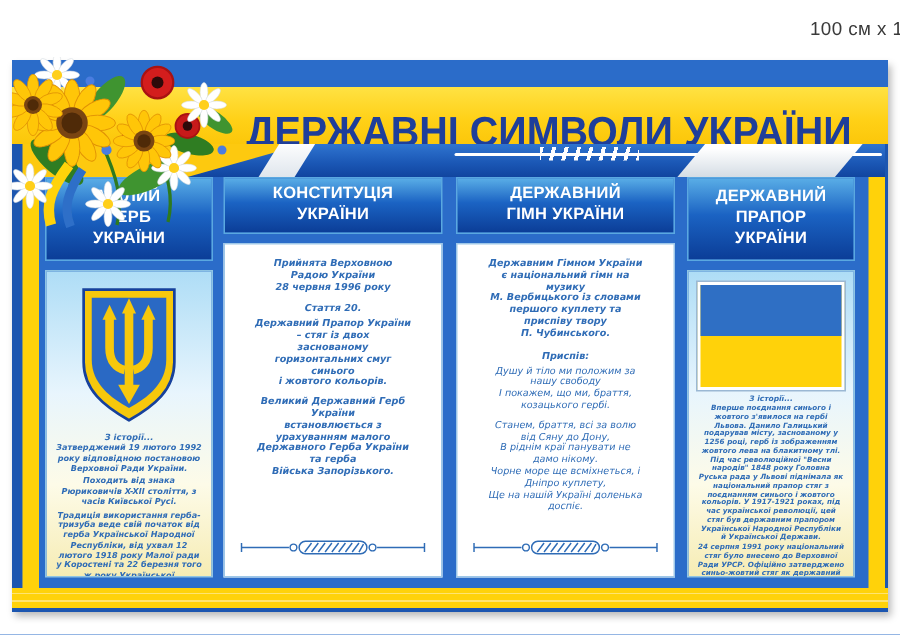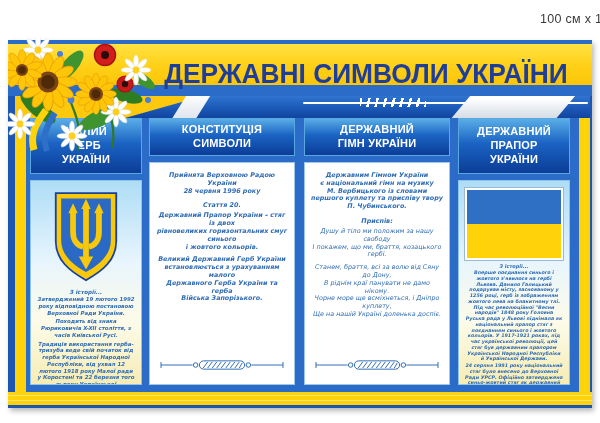--- a/index.html
+++ b/index.html
@@ -10,21 +10,21 @@
   .size-label{
     position:absolute;top:12px;left:0;width:100%;text-align:right;
     font-size:12.5px;color:#3a3a3a;letter-spacing:.3px;padding-left:36px;
   }
   .poster{
     position:absolute;left:8px;top:40px;width:584px;height:368px;
     background:#2b6cc9;box-shadow:2px 3px 5px rgba(0,0,0,.28);
   }
   
   .banner{
-    position:absolute;left:0;top:4px;right:0;height:41px;
+    position:absolute;left:0;top:18px;right:0;height:41px;
     background:linear-gradient(180deg,#ffe243 0%,#ffd016 55%,#fbc508 100%);
     text-align:right;
   }
   .title{
     position:absolute;left:138px;right:6px;top:10px;height:40px;
     display:flex;align-items:center;justify-content:center;
     font-weight:bold;font-size:28px;color:#1e3e9a;
     transform:scaleX(.94);white-space:nowrap;
   }
   
@@ -67,21 +67,21 @@
   .h2line{height:36px;}
   .panel{
     position:absolute;left:0;right:0;bottom:0;overflow:hidden;
     background:linear-gradient(180deg,#aeddf6 0%,#e8f5fd 40%,#fdfbe8 70%,#f6ecb4 100%);
     border:1px solid #8fc4e4;
   }
   .p3{top:62px;}
   .p2{top:44px;background:#ffffff;border:1px solid #9ec7e8;}
   .card{
     display:flex;flex-direction:column;height:100%;box-sizing:border-box;
-    padding:9px 6px 6px;color:#2f6cb6;text-align:center;
+    padding:9px 20px 6px;color:#2f6cb6;text-align:center;
     font-family:"DejaVu Sans", sans-serif;font-style:italic;
   }
   .card p{margin:0 0 5px;white-space:pre-line;font-size:6.4px;line-height:1.22;font-weight:600;}
   .card p.plain{font-weight:500;}
   .card .lbl{margin:2px 0 2px;}
   .flourish{margin-top:auto;margin-bottom:6px;align-self:center;width:128px;height:14px;}
   .trident{display:block;margin:7px auto 0;width:72px;height:98px;}
   .flag{
     margin:7px auto 0;width:94px;height:68px;background:#ffd20a;
     border:2px solid #ffffff;outline:1px solid #9bb8d4;position:relative;
@@ -146,28 +146,28 @@
         <p>Затверджений 19 лютого 1992 року відповідною постановою Верховної Ради України.</p>
         <p>Походить від знака Рюриковичів X-XII століття, з часів Київської Русі.</p>
         <p>Традиція використання герба-тризуба веде свій початок від герба Української Народної Республіки, від ухвал 12 лютого 1918 року Малої ради у Коростені та 22 березня того ж року Української Центральної Ради в Києві.</p>
 
       </div>
     </div>
   </section>
 
   <section class="col col2">
     <header class="colhead h2line">КОНСТИТУЦІЯ
-СИМВОЛИ</header>
+УКРАЇНИ</header>
     <div class="panel p2">
       <div class="card">
         <p>Прийнята Верховною Радою України
 28 червня 1996 року</p>
         <p class="lbl">Стаття 20.</p>
         <p>Державний Прапор України – стяг із двох
-рівновеликих горизонтальних смуг синього
+заснованому горизонтальних смуг синього
 і жовтого кольорів.</p>
         <p>Великий Державний Герб України
 встановлюється з урахуванням малого
 Державного Герба України та герба
 Війська Запорізького.</p>
         <svg class="flourish" viewBox="0 0 170 18">
           <g stroke="#2f6cb6" fill="none" stroke-width="1.3">
             <path d="M4,5 V13 M4,9 H46"></path>
             <path d="M166,5 V13 M166,9 H124"></path>
             <circle cx="50" cy="9" r="3"></circle>

